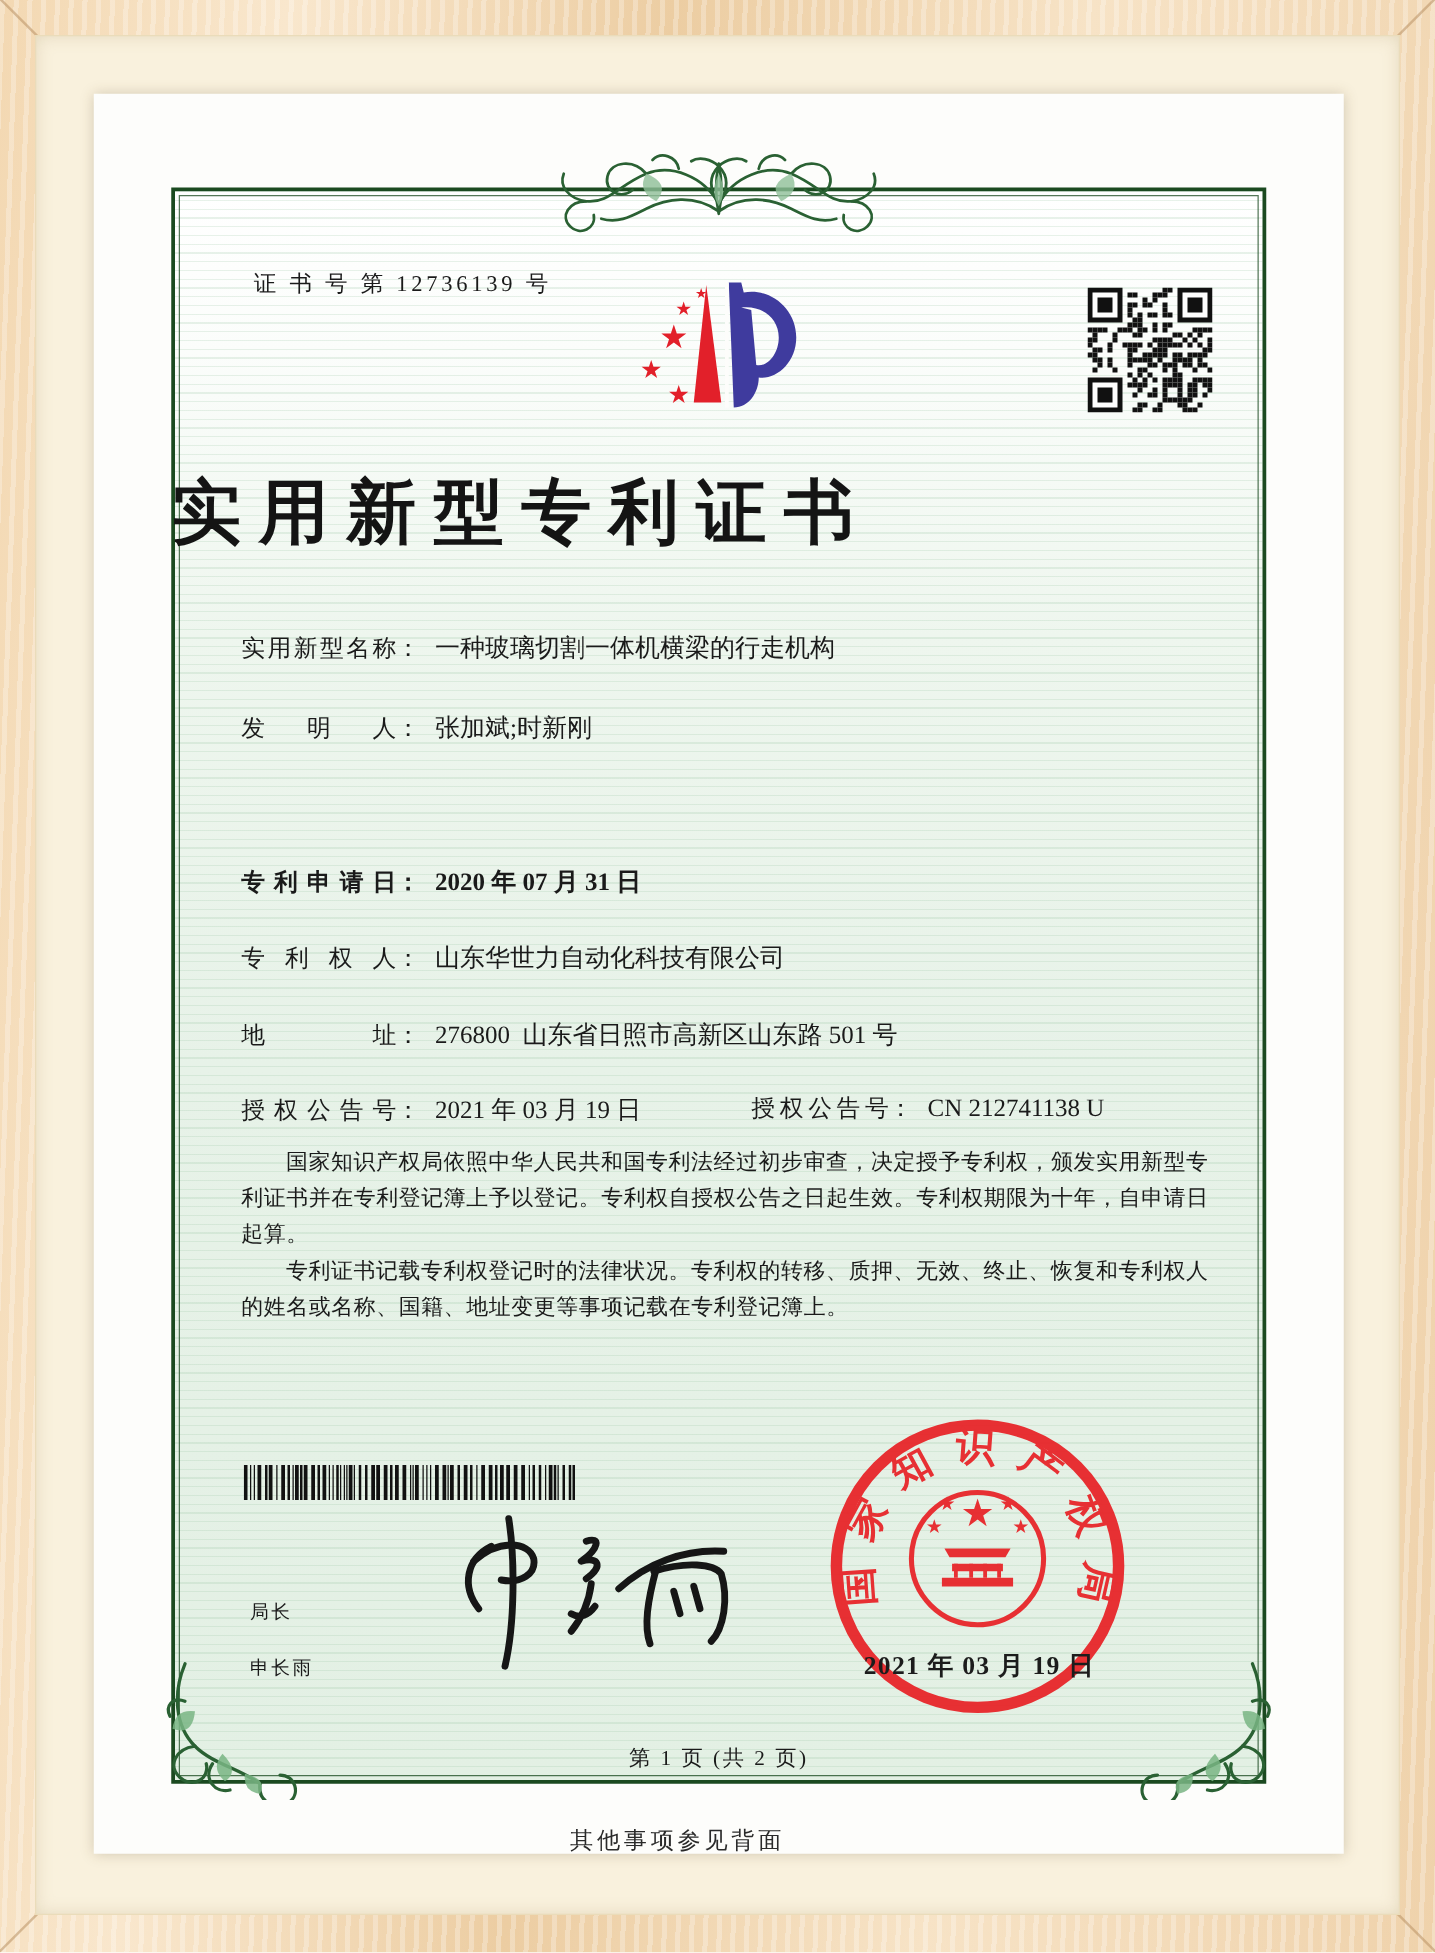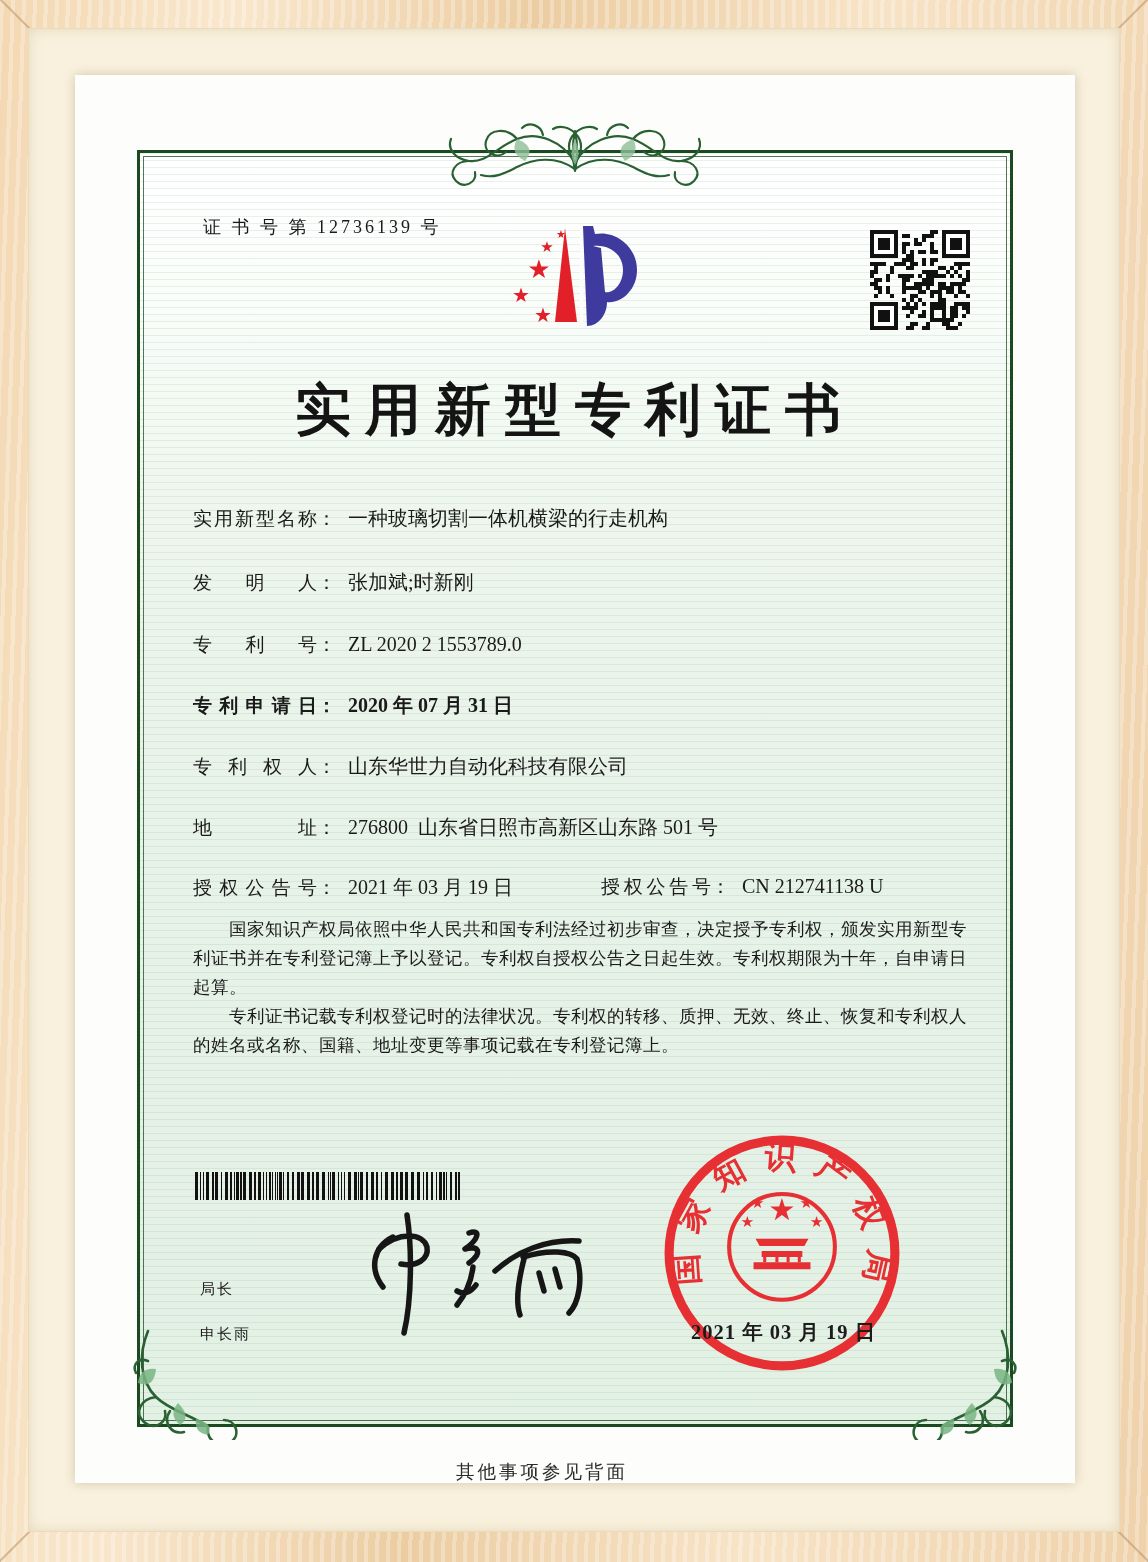--- a/index.html
+++ b/index.html
@@ -15,21 +15,21 @@
     box-shadow:0 0 10px rgba(90,70,40,.25);z-index:3;}
   .green-frame{position:absolute;left:62px;top:75px;width:876px;height:1277px;
     border:3px solid #1b4a20;box-sizing:border-box;
     background:
       repeating-linear-gradient(180deg, rgba(150,195,160,.22) 0 1px, rgba(0,0,0,0) 1px 7px),
       linear-gradient(180deg,#ffffff 0%,#fbfdfb 10%,#eef6ee 28%,#e7f2e8 55%,#e3f0e4 100%);}
   .green-frame::before{content:"";position:absolute;left:3px;top:3px;right:3px;bottom:3px;
     border:1px solid rgba(27,74,32,.75);}
   .abs{position:absolute;}
   .cert-no{left:100px;top:140px;font-size:18px;letter-spacing:3px;margin-left:28px;}
-  .title{left:62px;top:298px;width:876px;text-align:center;font-size:56px;font-weight:bold;
+  .title{left:62px;top:298px;width:876px;text-align:left;font-size:56px;font-weight:bold;
     letter-spacing:14px;color:#141414;}
   .row{left:118px;height:30px;font-size:20px;white-space:nowrap;}
   .flabel{display:inline-block;width:124px;text-align:justify;text-align-last:justify;
     font-size:19px;vertical-align:baseline;}
   .fcolon{font-size:19px;}
   .fval{margin-left:12px;white-space:pre-wrap;}
   .grp2{position:absolute;left:380px;top:0;margin-left:28px;}
   .paras{left:118px;top:840px;width:786px;font-size:17.5px;line-height:29px;letter-spacing:.5px;}
   .paras p{margin:0;text-indent:2.05em;}
   .signer{font-size:15px;letter-spacing:2px;margin-top:47px;}
@@ -329,23 +329,20 @@
       </svg>
 
     <div class="abs title">实用新型专利证书</div>
 
     <div class="abs row" style="top:494px;">
       <span class="flabel">发明人</span><span class="fcolon">：</span><span class="fval">张加斌;时新刚</span>
     </div>
     <div class="abs row" style="top:430px;">
       <span class="flabel">实用新型名称</span><span class="fcolon">：</span><span class="fval">一种玻璃切割一体机横梁的行走机构</span>
     </div>
-    <div class="abs row" style="top:557px;">
-      <span class="flabel">专利号</span><span class="fcolon">：</span><span class="fval">ZL 2020 2 1553789.0</span>
-    </div>
     <div class="abs row" style="top:617px;font-weight:bold;">
       <span class="flabel">专利申请日</span><span class="fcolon">：</span><span class="fval">2020 年 07 月 31 日</span>
     </div>
     <div class="abs row" style="top:678px;">
       <span class="flabel">专利权人</span><span class="fcolon">：</span><span class="fval">山东华世力自动化科技有限公司</span>
     </div>
     <div class="abs row" style="top:739px;">
       <span class="flabel">地址</span><span class="fcolon">：</span><span class="fval">276800  山东省日照市高新区山东路 501 号</span>
     </div>
     <div class="abs row" style="top:799px;width:800px;">
@@ -456,15 +453,16 @@
         <text x="84" y="92" font-size="15" text-anchor="middle">★</text>
         <text x="152" y="92" font-size="15" text-anchor="middle">★</text>
         <path d="M92,104 h52 l-4,7 h-44 z"></path>
         <path d="M98,116 h40 v6 h-40 z M90,127 h56 v7 h-56 z"></path>
         <path d="M101,116 v11 M113,116 v11 M124,116 v11 M135,116 v11" stroke="#e8262a" stroke-width="3"></path>
         <circle cx="118" cy="112" r="52" fill="none" stroke="#e8262a" stroke-width="4"></circle>
       </g>
     </svg>
     <div class="abs seal-date">2021 年 03 月 19 日</div>
 
+    <div class="abs page-footer">第 1 页 (共 2 页)</div>
     <div class="abs back-note">其他事项参见背面</div>
   </div>
 </div>
 
 </body></html>

